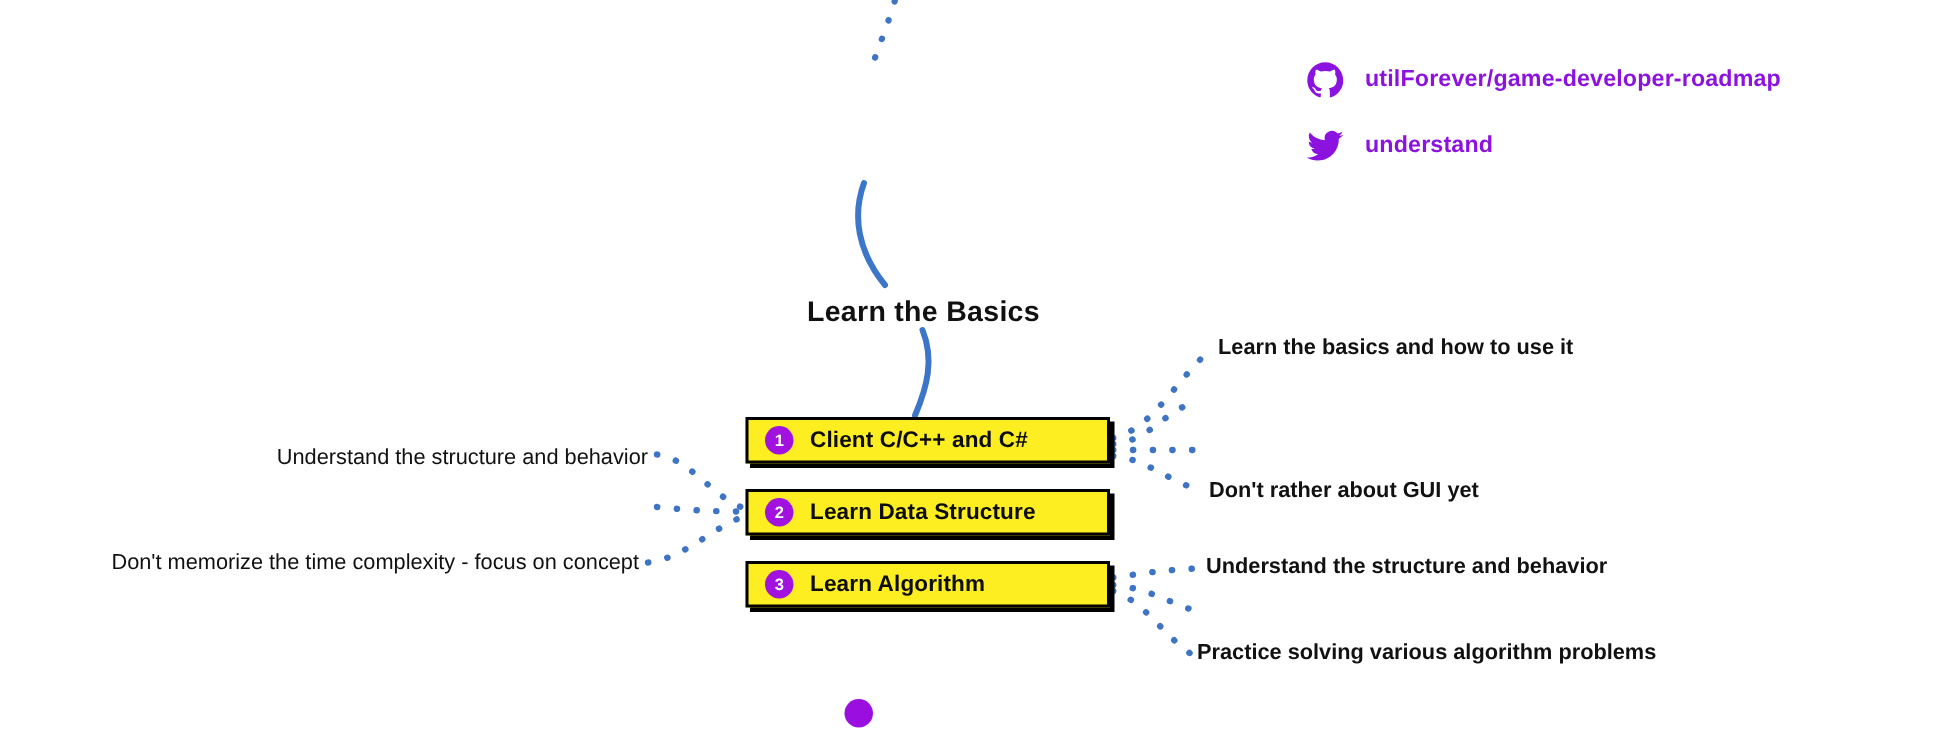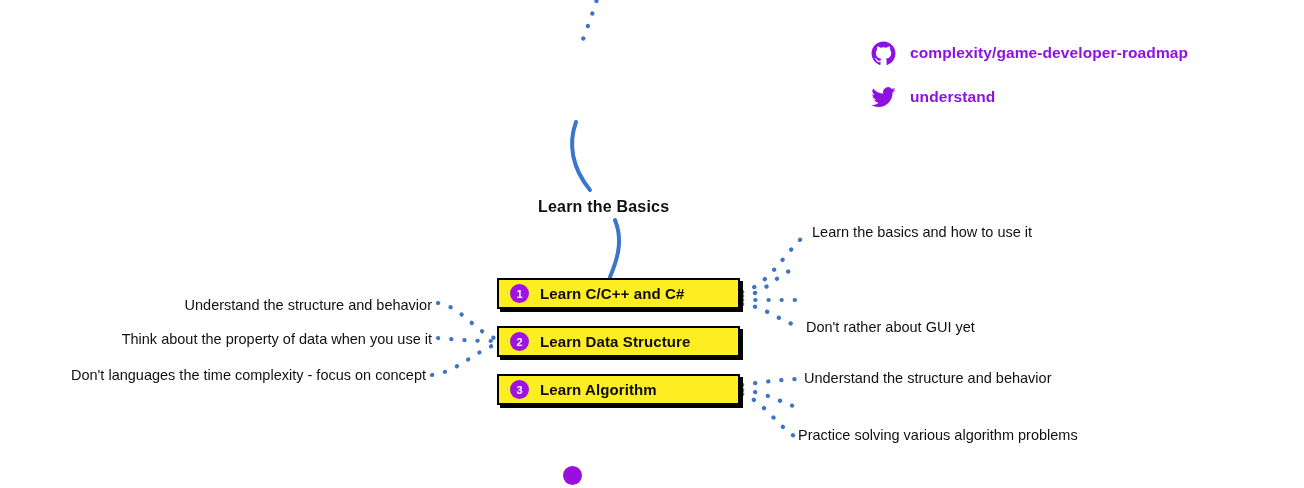--- a/index.html
+++ b/index.html
@@ -68,21 +68,21 @@
     letter-spacing: 0.1px;
     color: #8C12E0;
     white-space: nowrap;
   }
 
   
   .section-heading {
     position: absolute;
     left: 538px;
     top: 198px;
-    font-size: 16px;
+    font-size: 19px;
     font-weight: bold;
     letter-spacing: 0.2px;
     color: #111111;
     white-space: nowrap;
   }
 
   
   .topic-box {
     position: absolute;
     left: 497px;
@@ -125,21 +125,21 @@
 
   
   .note {
     position: absolute;
     font-size: 14.5px;
     font-weight: normal;
     color: #111111;
     white-space: nowrap;
     line-height: 1;
   }
-  .note.right { text-align: center; }
+  .note.right { text-align: center; font-weight: bold; }
   .note.left  { text-align: right; }
 
   
   .end-node {
     position: absolute;
     left: 563px;
     top: 466px;
     width: 19px;
     height: 19px;
     border-radius: 50%;
@@ -176,56 +176,55 @@
 
 
   <div class="social-list">
 
     <div class="social-row">
       <span class="social-icon">
         <svg width="25" height="25" viewBox="0 0 24 24" aria-hidden="true">
           <path fill="#8C12E0" d="M12 .5C5.73.5.5 5.73.5 12a11.5 11.5 0 0 0 7.86 10.92c.58.1.79-.25.79-.56v-2.1c-3.2.7-3.88-1.38-3.88-1.38-.53-1.34-1.29-1.7-1.29-1.7-1.05-.72.08-.7.08-.7 1.16.08 1.77 1.2 1.77 1.2 1.03 1.77 2.7 1.26 3.36.96.1-.75.4-1.26.73-1.55-2.55-.29-5.24-1.28-5.24-5.7 0-1.26.45-2.29 1.19-3.1-.12-.29-.52-1.47.11-3.06 0 0 .97-.31 3.18 1.18a11 11 0 0 1 5.8 0c2.2-1.49 3.17-1.18 3.17-1.18.63 1.59.23 2.77.11 3.06.74.81 1.19 1.84 1.19 3.1 0 4.43-2.7 5.41-5.26 5.69.41.36.78 1.06.78 2.14v3.18c0 .31.21.67.8.55A11.5 11.5 0 0 0 23.5 12C23.5 5.73 18.27.5 12 .5z"></path>
         </svg>
       </span>
-      <span class="social-label">complexity/game-developer-roadmap</span>
+      <span class="social-label">utilForever/game-developer-roadmap</span>
     </div>
 
     <div class="social-row">
       <span class="social-icon">
         <svg width="25" height="25" viewBox="0 0 24 24" aria-hidden="true">
           <path fill="#8C12E0" d="M23.6 4.6a9.5 9.5 0 0 1-2.7.75 4.75 4.75 0 0 0 2.08-2.62 9.5 9.5 0 0 1-3 1.15A4.72 4.72 0 0 0 11.8 8.2a13.4 13.4 0 0 1-9.7-4.93 4.72 4.72 0 0 0 1.46 6.3 4.7 4.7 0 0 1-2.14-.6v.06a4.72 4.72 0 0 0 3.78 4.63 4.75 4.75 0 0 1-2.13.08 4.73 4.73 0 0 0 4.4 3.28A9.48 9.48 0 0 1 0 19.06a13.37 13.37 0 0 0 7.24 2.12c8.69 0 13.44-7.2 13.44-13.44l-.02-.61A9.6 9.6 0 0 0 23.6 4.6z"></path>
         </svg>
       </span>
       <span class="social-label">understand</span>
     </div>
 
   </div>
 
   <div class="section-heading">Learn the Basics</div>
 
   <div class="topic-box b1">
     <span class="topic-badge">1</span>
-    <span class="topic-label">Learn C/C++ and C#</span>
+    <span class="topic-label">Client C/C++ and C#</span>
   </div>
 
   <div class="topic-box b2">
     <span class="topic-badge">2</span>
     <span class="topic-label">Learn Data Structure</span>
   </div>
 
   <div class="topic-box b3">
     <span class="topic-badge">3</span>
     <span class="topic-label">Learn Algorithm</span>
   </div>
 
   <div class="note right" style="left:812px; top:225px;">Learn the basics and how to use it</div>
   <div class="note right" style="left:806px; top:320px;">Don't rather about GUI yet</div>
 
   <div class="note left" style="right:872px; top:298px;">Understand the structure and behavior</div>
-  <div class="note left" style="right:872px; top:332px;">Think about the property of data when you use it</div>
-  <div class="note left" style="right:878px; top:368px;">Don't languages the time complexity - focus on concept</div>
+  <div class="note left" style="right:878px; top:368px;">Don't memorize the time complexity - focus on concept</div>
 
   <div class="note right" style="left:804px; top:371px;">Understand the structure and behavior</div>
   <div class="note right" style="left:798px; top:428px;">Practice solving various algorithm problems</div>
 
   <div class="end-node"></div>
 
 </div>
 
 </body></html>

